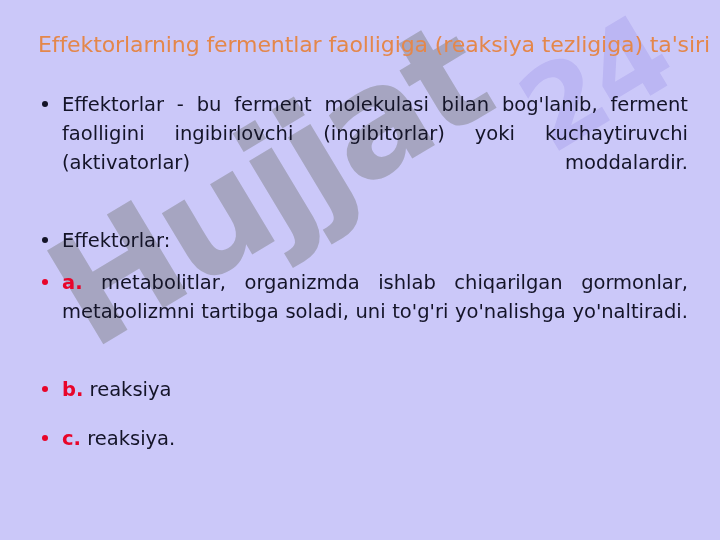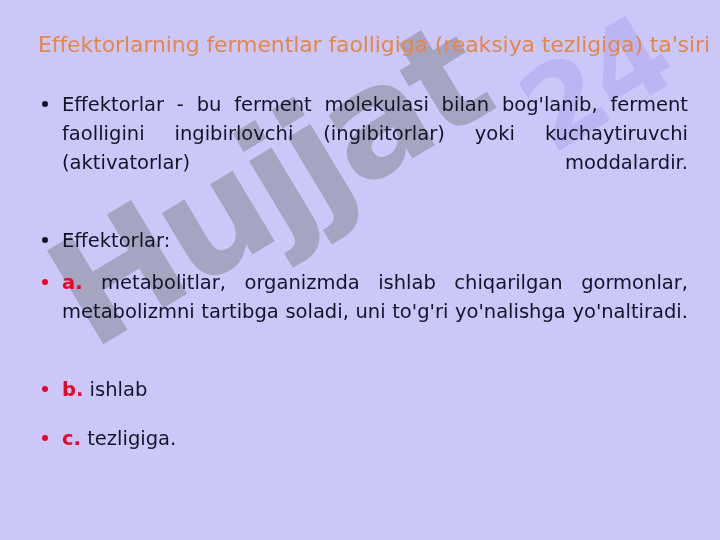--- a/index.html
+++ b/index.html
@@ -147,23 +147,23 @@
         <span class="txt"><span class="b">Effektorlar:</span><span></span></span>
       </div>
 
       <div class="bullet-item red-bullet">
         <span class="dot"></span>
         <span class="txt"><span class="red">a.</span><span> metabolitlar, organizmda ishlab chiqarilgan gormonlar, metabolizmni tartibga soladi, uni to'g'ri yo'nalishga yo'naltiradi.</span></span>
       </div>
 
       <div class="bullet-item red-bullet no-justify">
         <span class="dot"></span>
-        <span class="txt"><span class="red">b.</span><span> ishlab</span></span>
+        <span class="txt"><span class="red">b.</span><span> reaksiya</span></span>
       </div>
 
       <div class="bullet-item red-bullet no-justify">
         <span class="dot"></span>
-        <span class="txt"><span class="red">c.</span><span> tezligiga.</span></span>
+        <span class="txt"><span class="red">c.</span><span> reaksiya.</span></span>
       </div>
 
     </div>
   </div>
 </div>
 
 </body></html>

